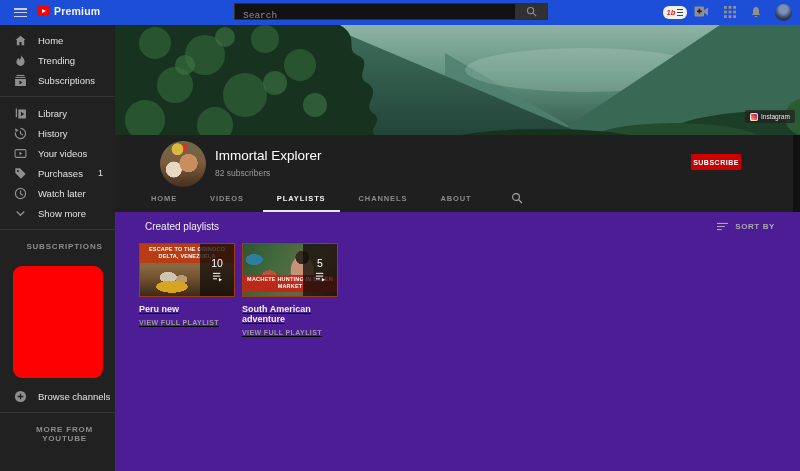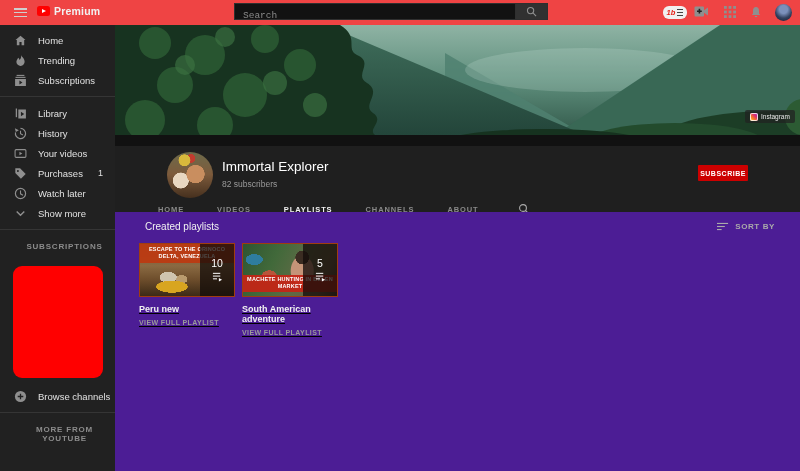--- a/index.html
+++ b/index.html
@@ -1,19 +1,19 @@
 <!DOCTYPE html>
 <html><head>
 <meta charset="utf-8">
 <style>
   html,body{margin:0;padding:0;background:#000;}
   .app{position:relative;width:800px;height:471px;overflow:hidden;background:#111111;
        font-family:"Liberation Sans",sans-serif;-webkit-font-smoothing:antialiased;}
   
-  .masthead{position:absolute;left:0;top:0;width:800px;height:25px;background:#ef4444;z-index:30;}
+  .masthead{position:absolute;left:0;top:0;width:800px;height:25px;background:#1d4ed8;z-index:30;}
   .hamburger{position:absolute;left:14px;top:8px;width:13px;height:9px;display:flex;flex-direction:column;justify-content:space-between;cursor:pointer;}
   .hamburger div{height:1.5px;background:#cfcfcf;}
   .logo{position:absolute;left:37px;top:5px;display:flex;align-items:center;gap:4px;cursor:pointer;}
   .logo-mark{width:13px;height:9.5px;background:#ff0000;border-radius:2.5px;position:relative;}
   .logo-mark:after{content:"";position:absolute;left:5px;top:2.6px;border-left:4px solid #fff;border-top:2.2px solid transparent;border-bottom:2.2px solid transparent;}
   .logo-text{color:#f1f1f1;font-size:10.5px;font-weight:bold;letter-spacing:.2px;}
   .searchbox{position:absolute;left:234px;top:3px;width:282px;height:17px;background:#121212;border:1px solid #2f2f2f;box-sizing:border-box;}
   .searchbox input{width:100%;height:100%;background:transparent;border:none;outline:none;color:#bbb;font-size:9.5px;padding:0 8px;font-family:Liberation Mono, monospace;}
   .searchbox input::placeholder{color:#8a8a8a;}
   .searchbtn{position:absolute;left:515px;top:3px;width:33px;height:17px;background:#313131;border:1px solid #2f2f2f;box-sizing:border-box;display:flex;align-items:center;justify-content:center;cursor:pointer;}
@@ -34,21 +34,21 @@
   .sb-header{color:#8c8c8c;font-size:8px;letter-spacing:.8px;padding:6px 0 5px 14px;font-weight:bold;text-align:center;}
   .redaction{position:absolute;left:13px;top:241px;width:90px;height:112px;background:#ff0000;border-radius:9px;}
   .sb-gap{height:118px;}
   
   .banner{position:absolute;left:115px;top:25px;width:685px;height:110px;overflow:hidden;}
   .banner svg{display:block;}
   .ig-chip{position:absolute;left:630px;top:85px;height:13px;padding:0 5px;background:rgba(33,33,33,.72);border-radius:2px;display:flex;align-items:center;gap:3px;cursor:pointer;}
   .ig-glyph{width:8px;height:8px;border-radius:2px;background:linear-gradient(45deg,#feda75,#fa7e1e,#d62976,#962fbf);box-shadow:inset 0 0 0 1px rgba(255,255,255,.8);}
   .ig-chip span{color:#e8e8e8;font-size:6.5px;}
   
-  .ch-header{position:absolute;left:115px;top:135px;width:685px;height:77px;background:#1f1f1f;margin-top:11px;}
+  .ch-header{position:absolute;left:108px;top:135px;width:685px;height:77px;background:#1f1f1f;}
   .ch-avatar{position:absolute;left:52px;top:6px;width:46px;height:46px;border-radius:50%;cursor:pointer;background:
     radial-gradient(circle at 38% 18%,#d8b93c 0 12%,rgba(0,0,0,0) 13%),
     radial-gradient(circle at 52% 14%,#c23b2e 0 9%,rgba(0,0,0,0) 10%),
     radial-gradient(circle at 62% 48%,#c98e5f 0 24%,rgba(0,0,0,0) 25%),
     radial-gradient(circle at 30% 62%,#e8d7c1 0 18%,rgba(0,0,0,0) 19%),
     linear-gradient(180deg,#6d6a4a 0%,#7d5b3c 48%,#46301e 100%);}
   .ch-name{position:absolute;left:107px;top:13px;color:#ffffff;font-size:13.5px;}
   .ch-subs{position:absolute;left:107px;top:33px;color:#9a9a9a;font-size:8.5px;}
   .subscribe{position:absolute;left:583px;top:19px;width:50px;height:16px;background:#cc0000;color:#fff;
     font-size:7px;font-weight:bold;letter-spacing:.5px;display:flex;align-items:center;justify-content:center;border-radius:1px;cursor:pointer;}

